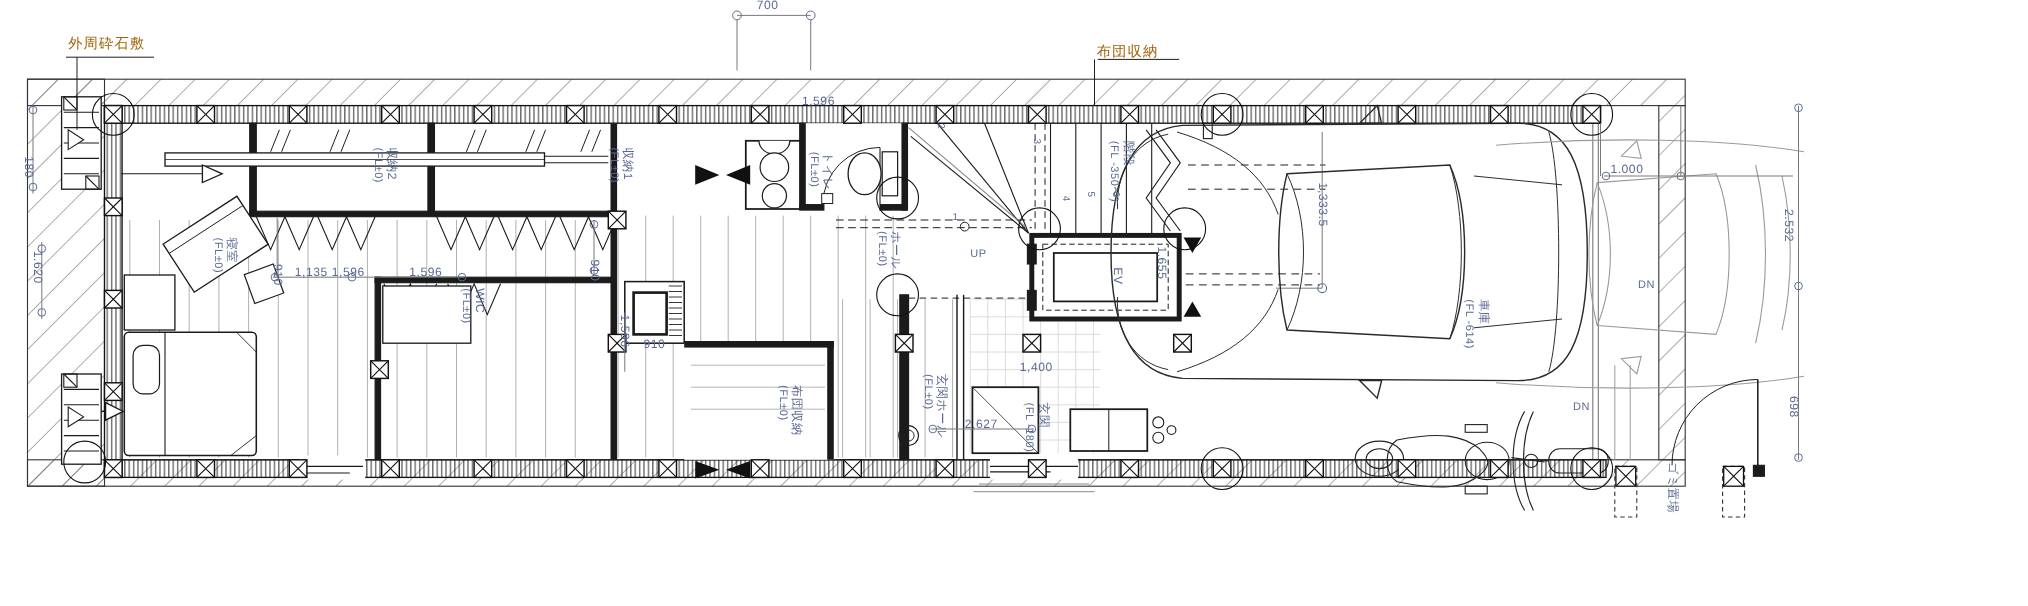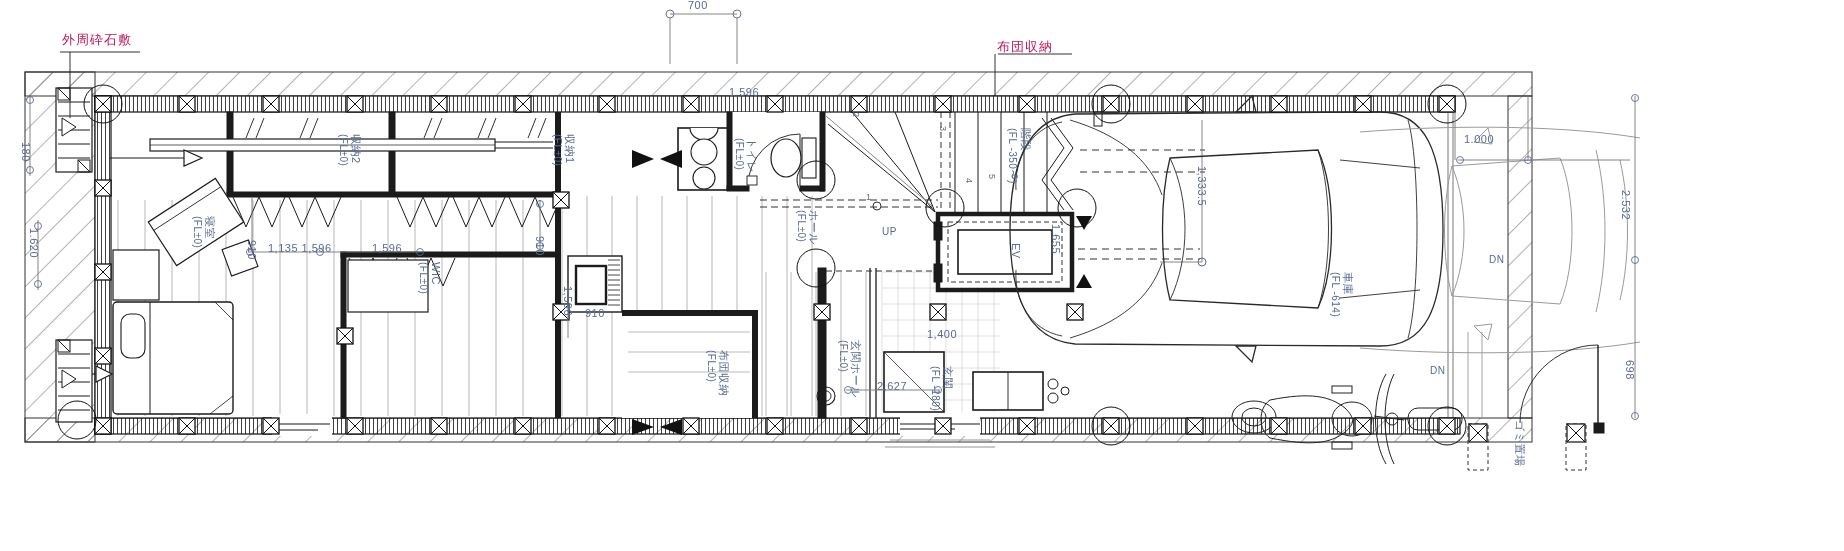--- a/index.html
+++ b/index.html
@@ -2,21 +2,21 @@
 <html><head>
 <meta charset="utf-8">
 <style>
   html,body{margin:0;padding:0;background:#ffffff;}
   #stage{position:relative;width:1844px;height:551px;overflow:hidden;background:#fff;
          font-family:"Liberation Sans",sans-serif;}
   #plan-svg{position:absolute;left:0;top:0;}
   #labels{position:absolute;left:0;top:0;width:100%;height:100%;pointer-events:none;}
   .lbl{position:absolute;white-space:pre;line-height:1;letter-spacing:.5px;}
   .lbl.v{transform:rotate(90deg);transform-origin:0 0;}
-  .ann{position:absolute;white-space:pre;line-height:1;font-size:13px;color:#be185d;letter-spacing:1px;}
+  .ann{position:absolute;white-space:pre;line-height:1;font-size:13px;color:#a16207;letter-spacing:1px;}
   #ann-site{left:62px;top:33px;}
   #ann-handrail{left:997px;top:40px;}
 </style>
 </head>
 <body>
 
 <div id="stage">
 <svg id="plan-svg" width="1844" height="551" viewBox="0 0 1844 551">
   <defs>
     <pattern id="hatch" width="22" height="22" patternUnits="userSpaceOnUse" patternTransform="rotate(45)">
@@ -579,21 +579,21 @@
       <div class="lbl h" style="left: 268px; top: 243px; font-size: 11px; color: rgb(90, 106, 148);">1,135 1,596</div>
       <div class="lbl h" style="left: 372px; top: 243px; font-size: 11px; color: rgb(90, 106, 148);">1,596</div>
       <div class="lbl v" style="left: 257px; top: 240px; font-size: 11px; color: rgb(90, 106, 148);">910</div>
       <div class="lbl v" style="left: 545px; top: 236px; font-size: 11px; color: rgb(90, 106, 148);">910</div>
       <div class="lbl h" style="left: 585px; top: 308px; font-size: 11px; color: rgb(90, 106, 148);">910</div>
       <div class="lbl v" style="left: 573px; top: 286px; font-size: 11px; color: rgb(90, 106, 148);">1,596</div>
       <div class="lbl h" style="left: 877px; top: 381px; font-size: 11px; color: rgb(90, 106, 148);">2,627</div>
       <div class="lbl h" style="left: 927px; top: 329px; font-size: 11px; color: rgb(90, 106, 148);">1,400</div>
       <div class="lbl v" style="left: 1061px; top: 224px; font-size: 11px; color: rgb(90, 106, 148);">1,655</div>
       <div class="lbl v" style="left: 1207px; top: 166px; font-size: 11px; color: rgb(90, 106, 148);">1,333.5</div>
-      <div class="lbl h" style="left: 1464px; top: 134px; font-size: 11px; color: rgb(90, 106, 148);">1.000</div>
+      <div class="lbl h" style="left: 1464px; top: 149px; font-size: 11px; color: rgb(90, 106, 148);">1.000</div>
       <div class="lbl v" style="left: 1631px; top: 190px; font-size: 11px; color: rgb(90, 106, 148);">2.532</div>
       <div class="lbl v" style="left: 1635px; top: 360px; font-size: 11px; color: rgb(90, 106, 148);">698</div>
       <div class="lbl v" style="left: 31px; top: 142px; font-size: 11px; color: rgb(90, 106, 148);">180</div>
       <div class="lbl v" style="left: 39px; top: 228px; font-size: 11px; color: rgb(90, 106, 148);">1.620</div>
       <div class="lbl h" style="left: 882px; top: 227px; font-size: 10px; color: rgb(90, 106, 148);">UP</div>
       <div class="lbl h" style="left: 1489px; top: 255px; font-size: 10px; color: rgb(90, 106, 148);">DN</div>
       <div class="lbl h" style="left: 1430px; top: 366px; font-size: 10px; color: rgb(90, 106, 148);">DN</div>
       <div class="lbl h" style="left: 866px; top: 193px; font-size: 9px; color: rgb(90, 106, 148);">1</div>
       <div class="lbl v" style="left: 860px; top: 112px; font-size: 9px; color: rgb(90, 106, 148);">2</div>
       <div class="lbl v" style="left: 947px; top: 126px; font-size: 9px; color: rgb(90, 106, 148);">3</div>

